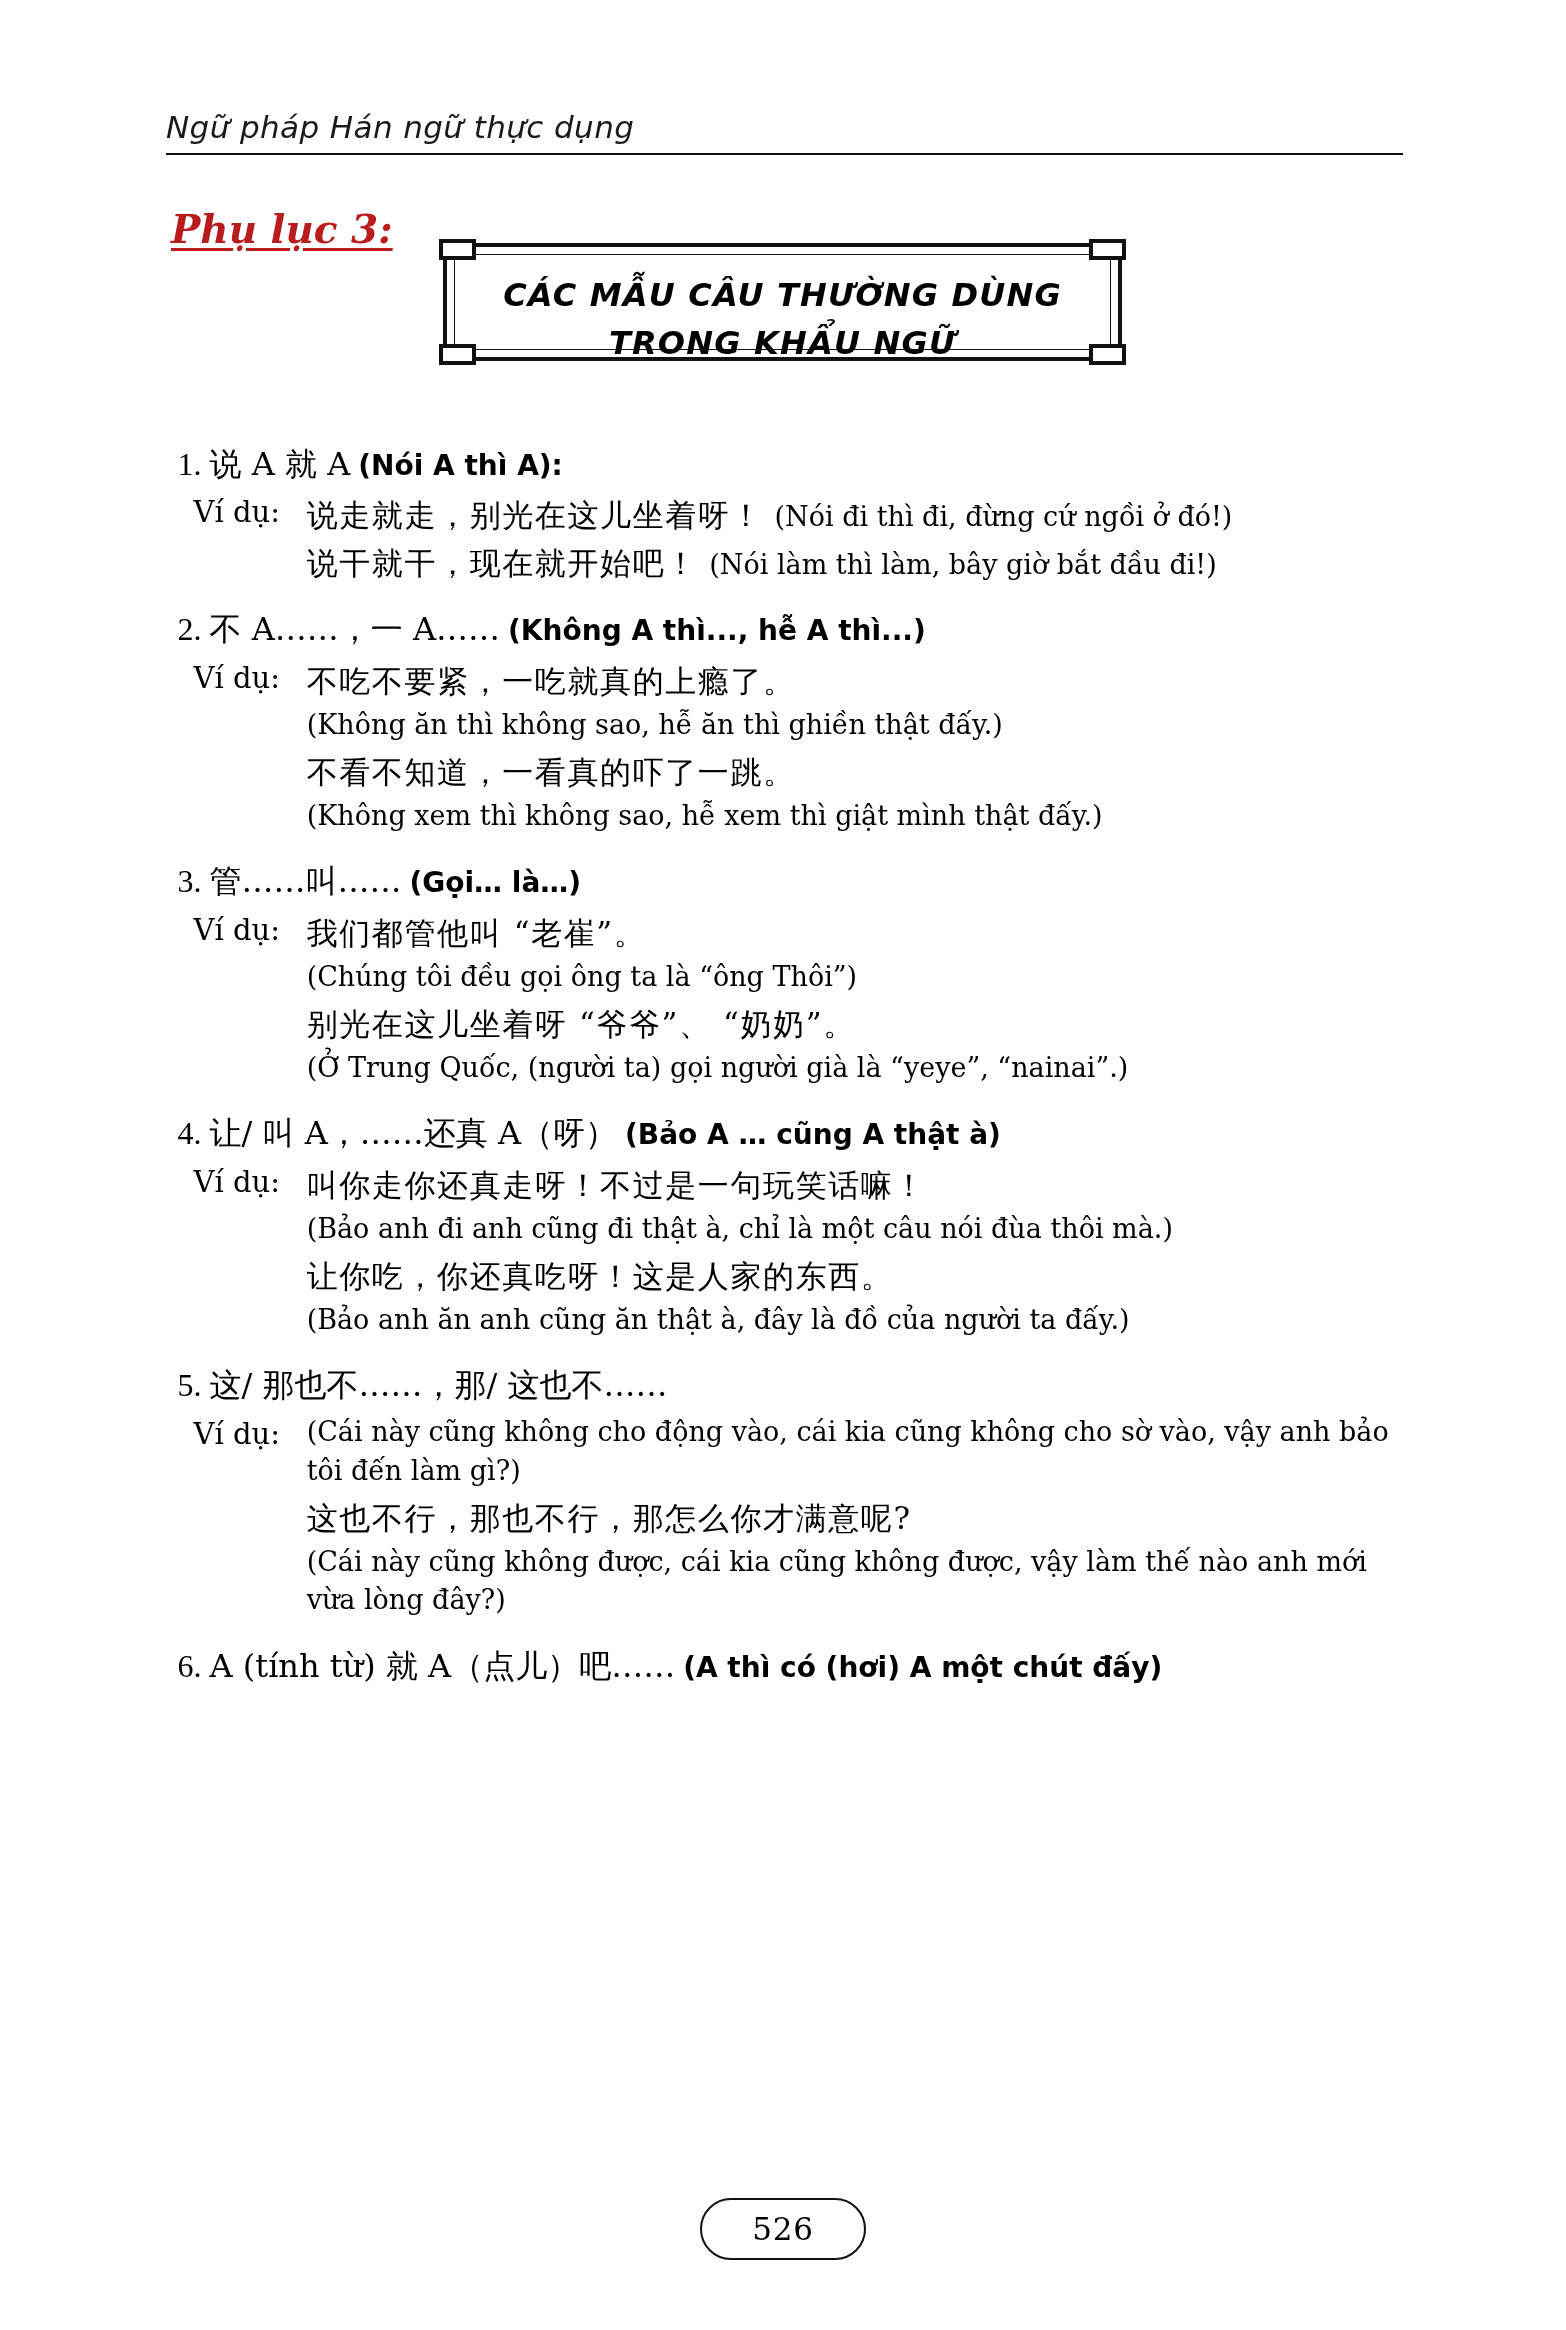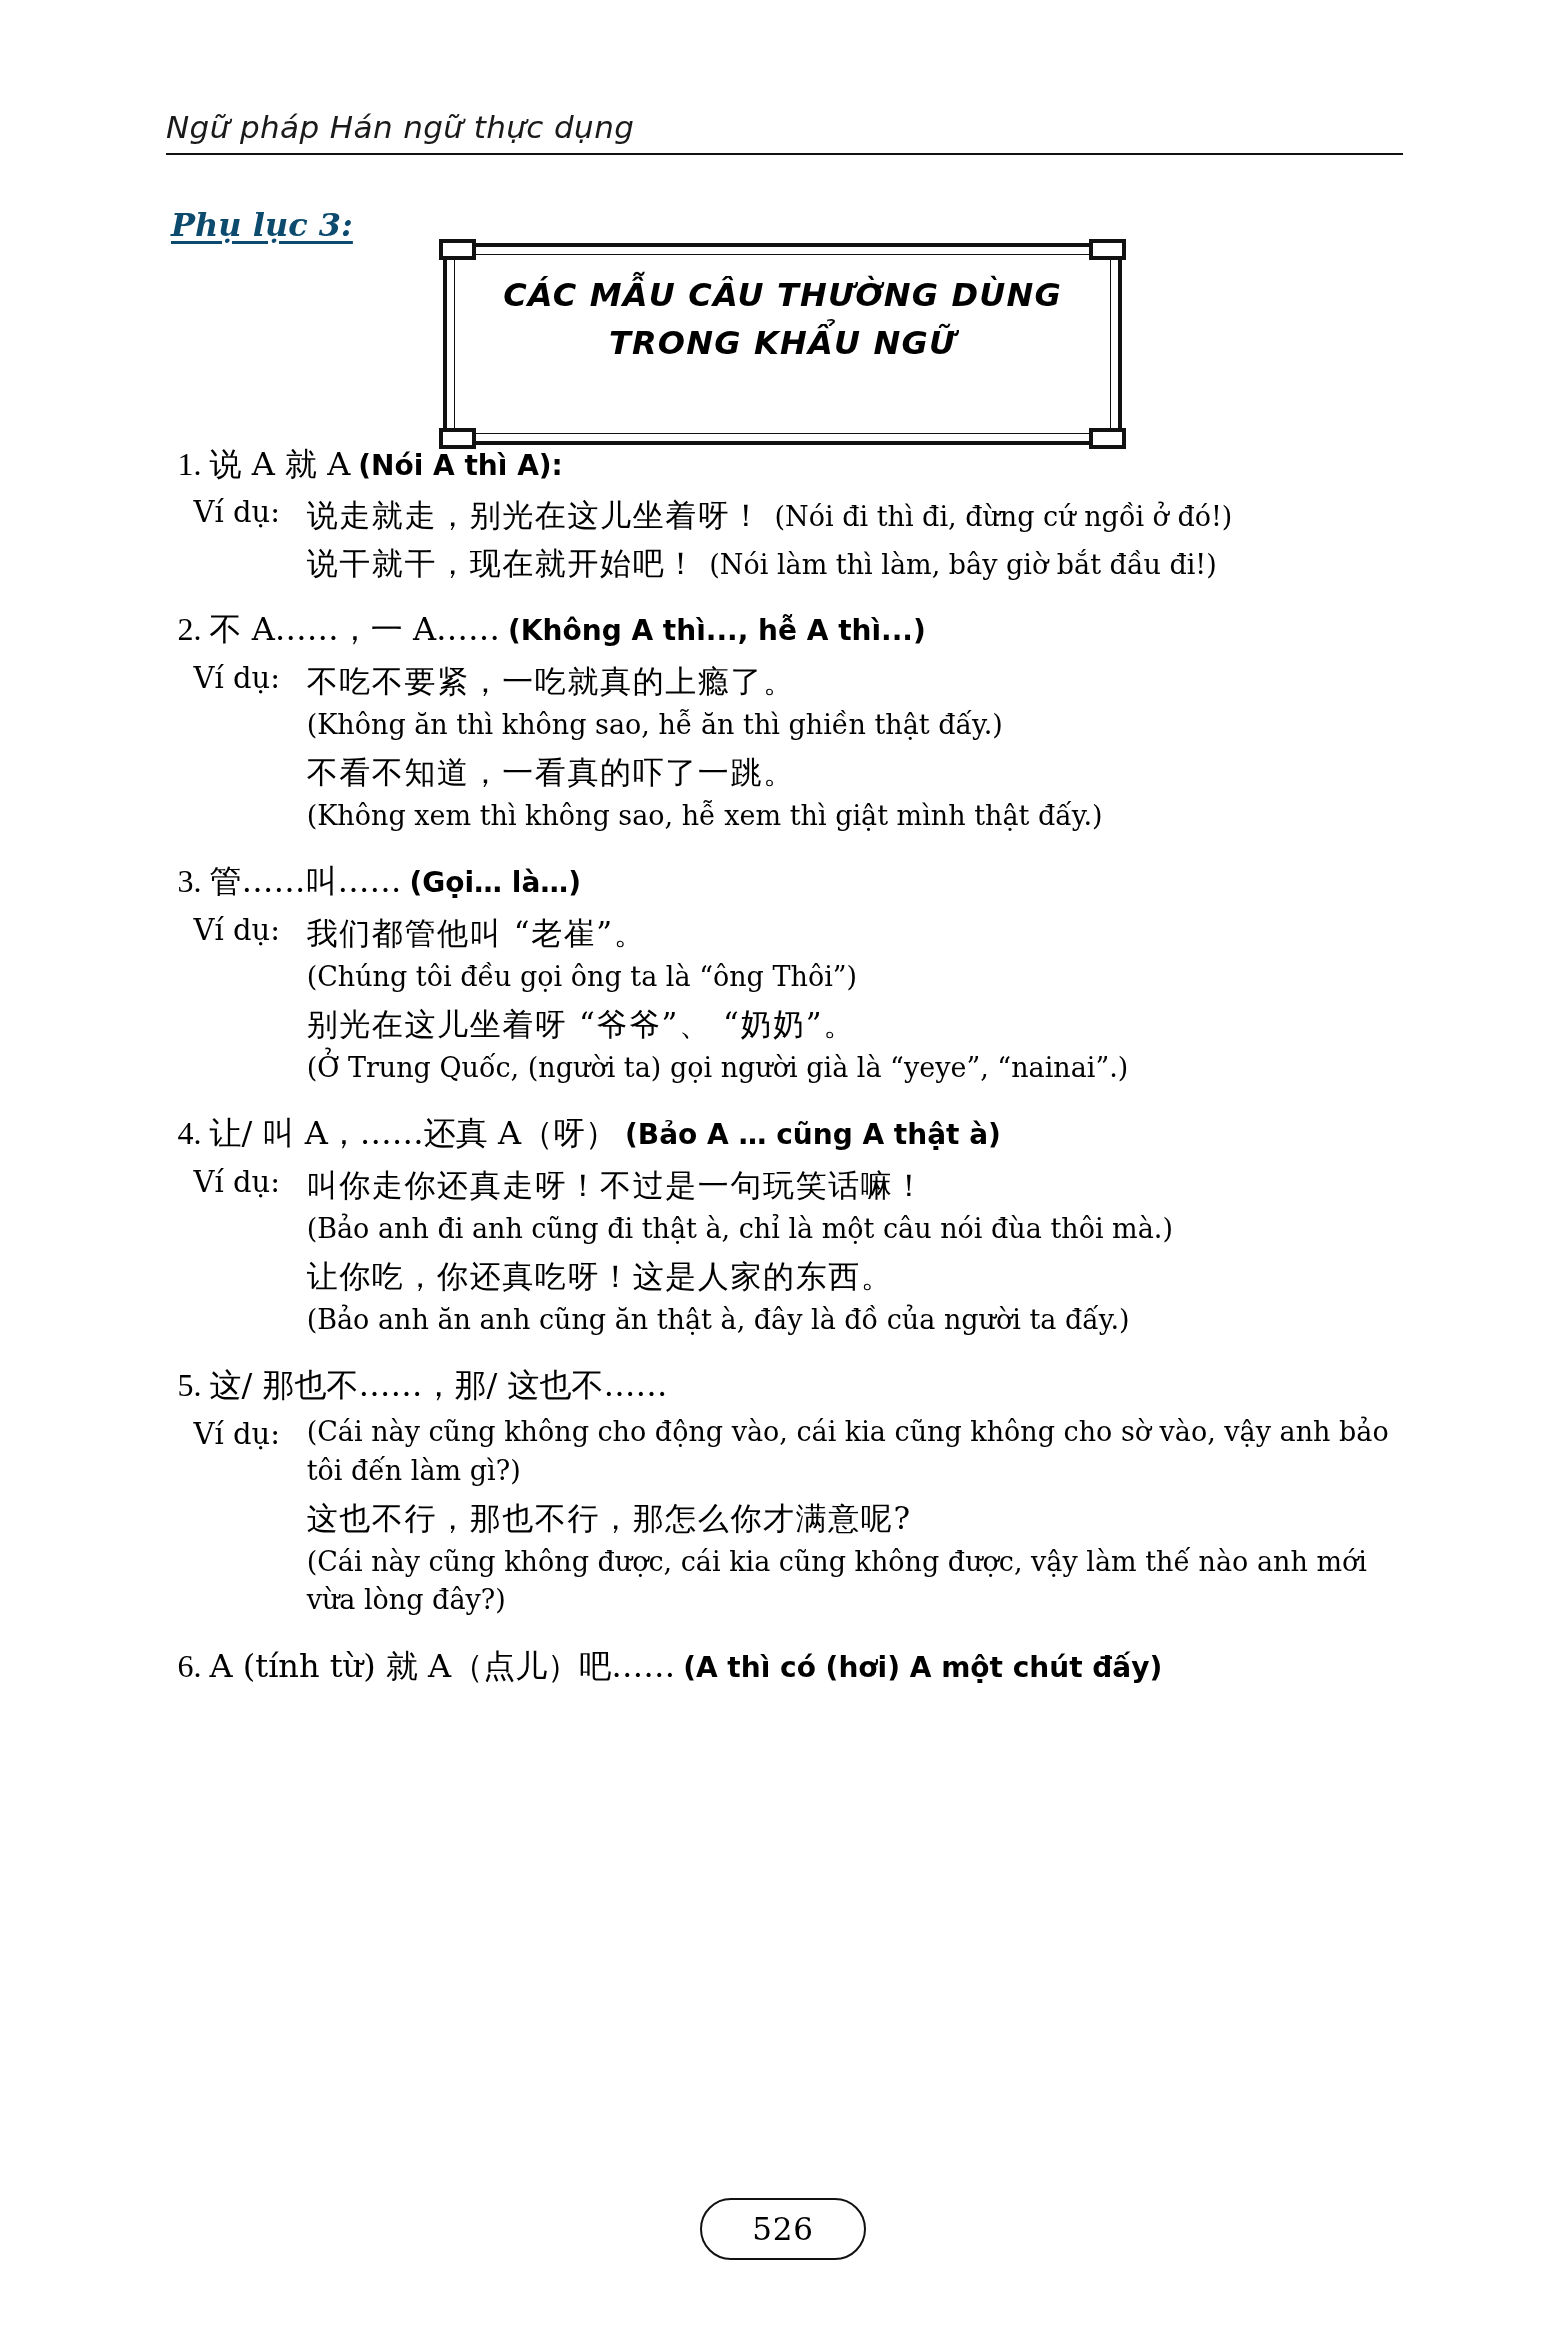--- a/index.html
+++ b/index.html
@@ -43,34 +43,34 @@
     width: 100%;
   }
 
   
   .appendix-label {
     position: absolute;
     left: 171px;
     top: 206px;
     font-family: "DejaVu Serif", serif;
     font-style: italic;
-    font-size: 32px;
+    font-size: 39px;
     font-weight: 700;
     text-decoration: underline;
     text-underline-offset: 4.9px;
-    color: #0c4a6e;
+    color: #b91c1c;
   }
 
   
   .title-box {
     position: absolute;
     left: 443px;
     top: 243px;
     width: 679px;
-    height: 202px;
+    height: 118px;
   }
   .title-box .frame-outer {
     position: absolute;
     left: 0; top: 0; right: 0; bottom: 0;
     border: 4px solid #111;
   }
   .title-box .frame-inner {
     position: absolute;
     left: 11.3px; top: 11.3px; right: 11.3px; bottom: 11.3px;
     border: 1.6px solid #111;

